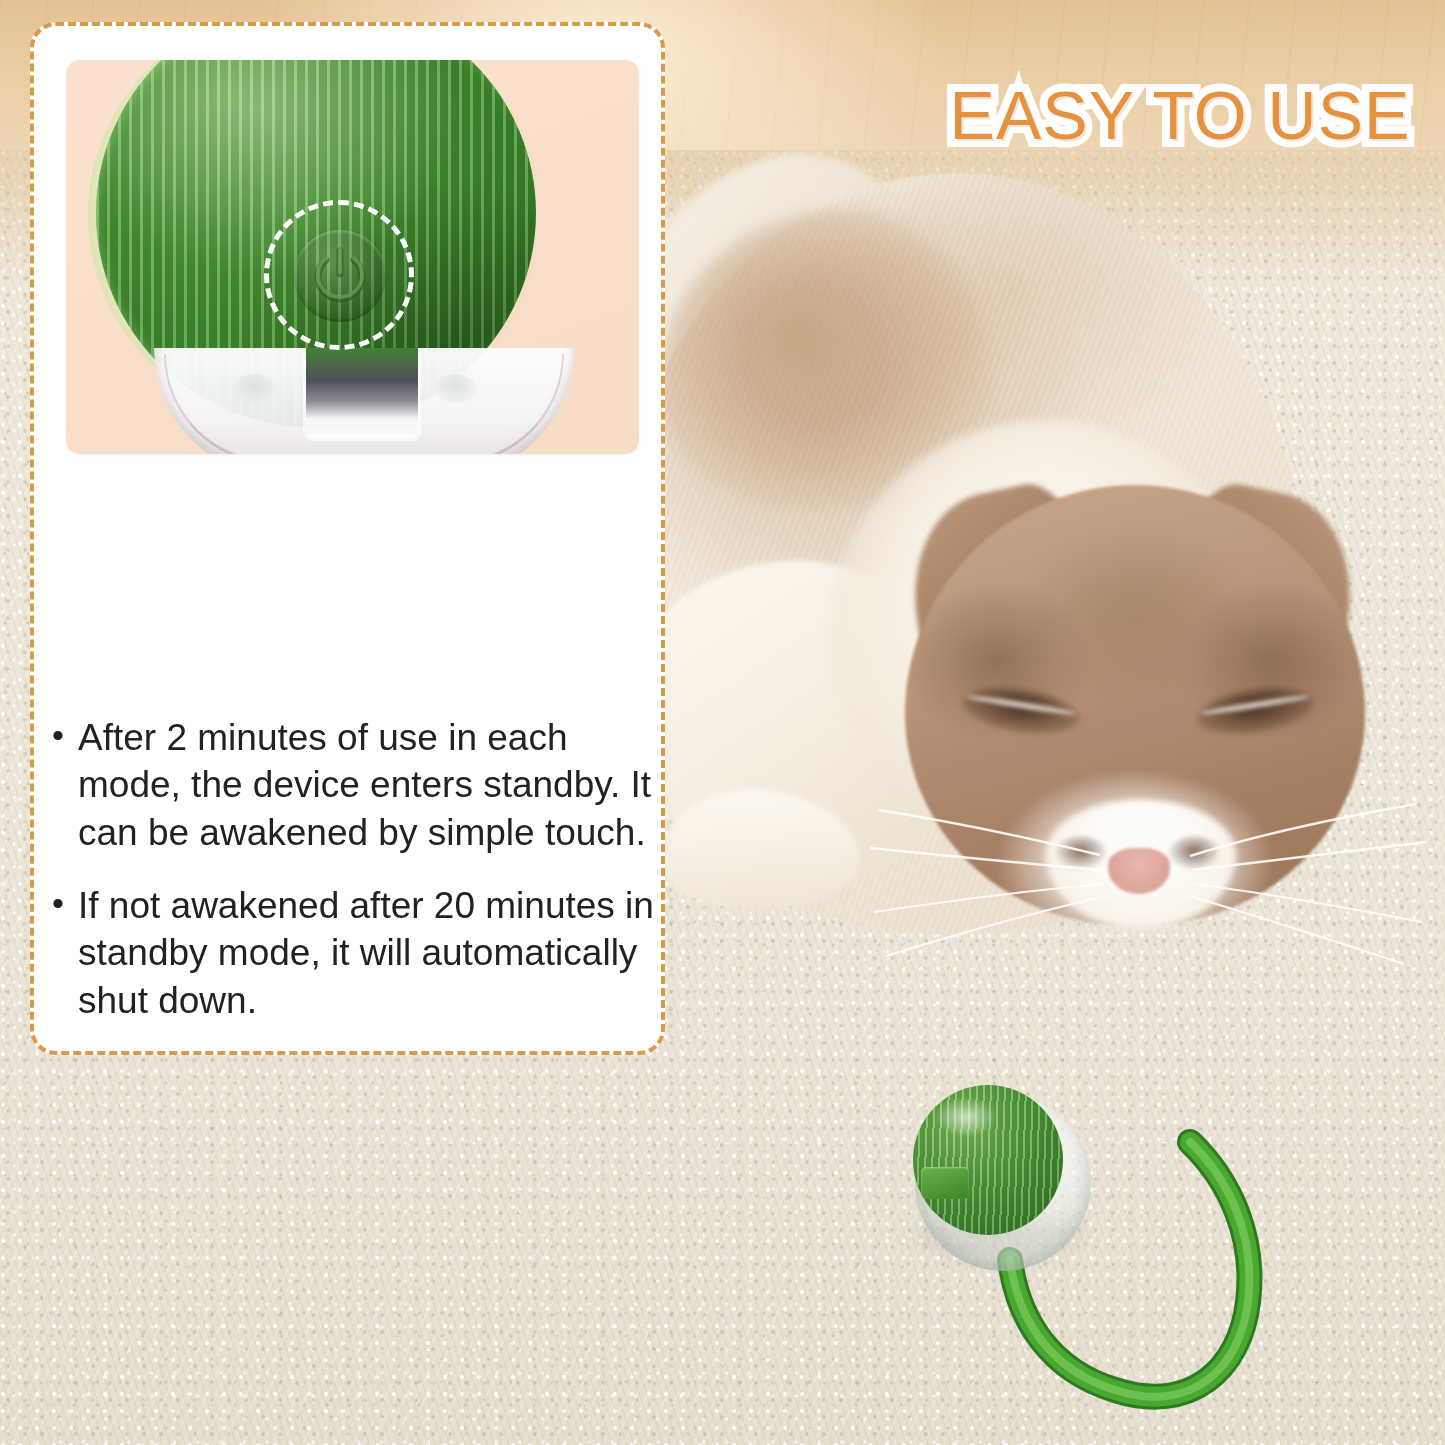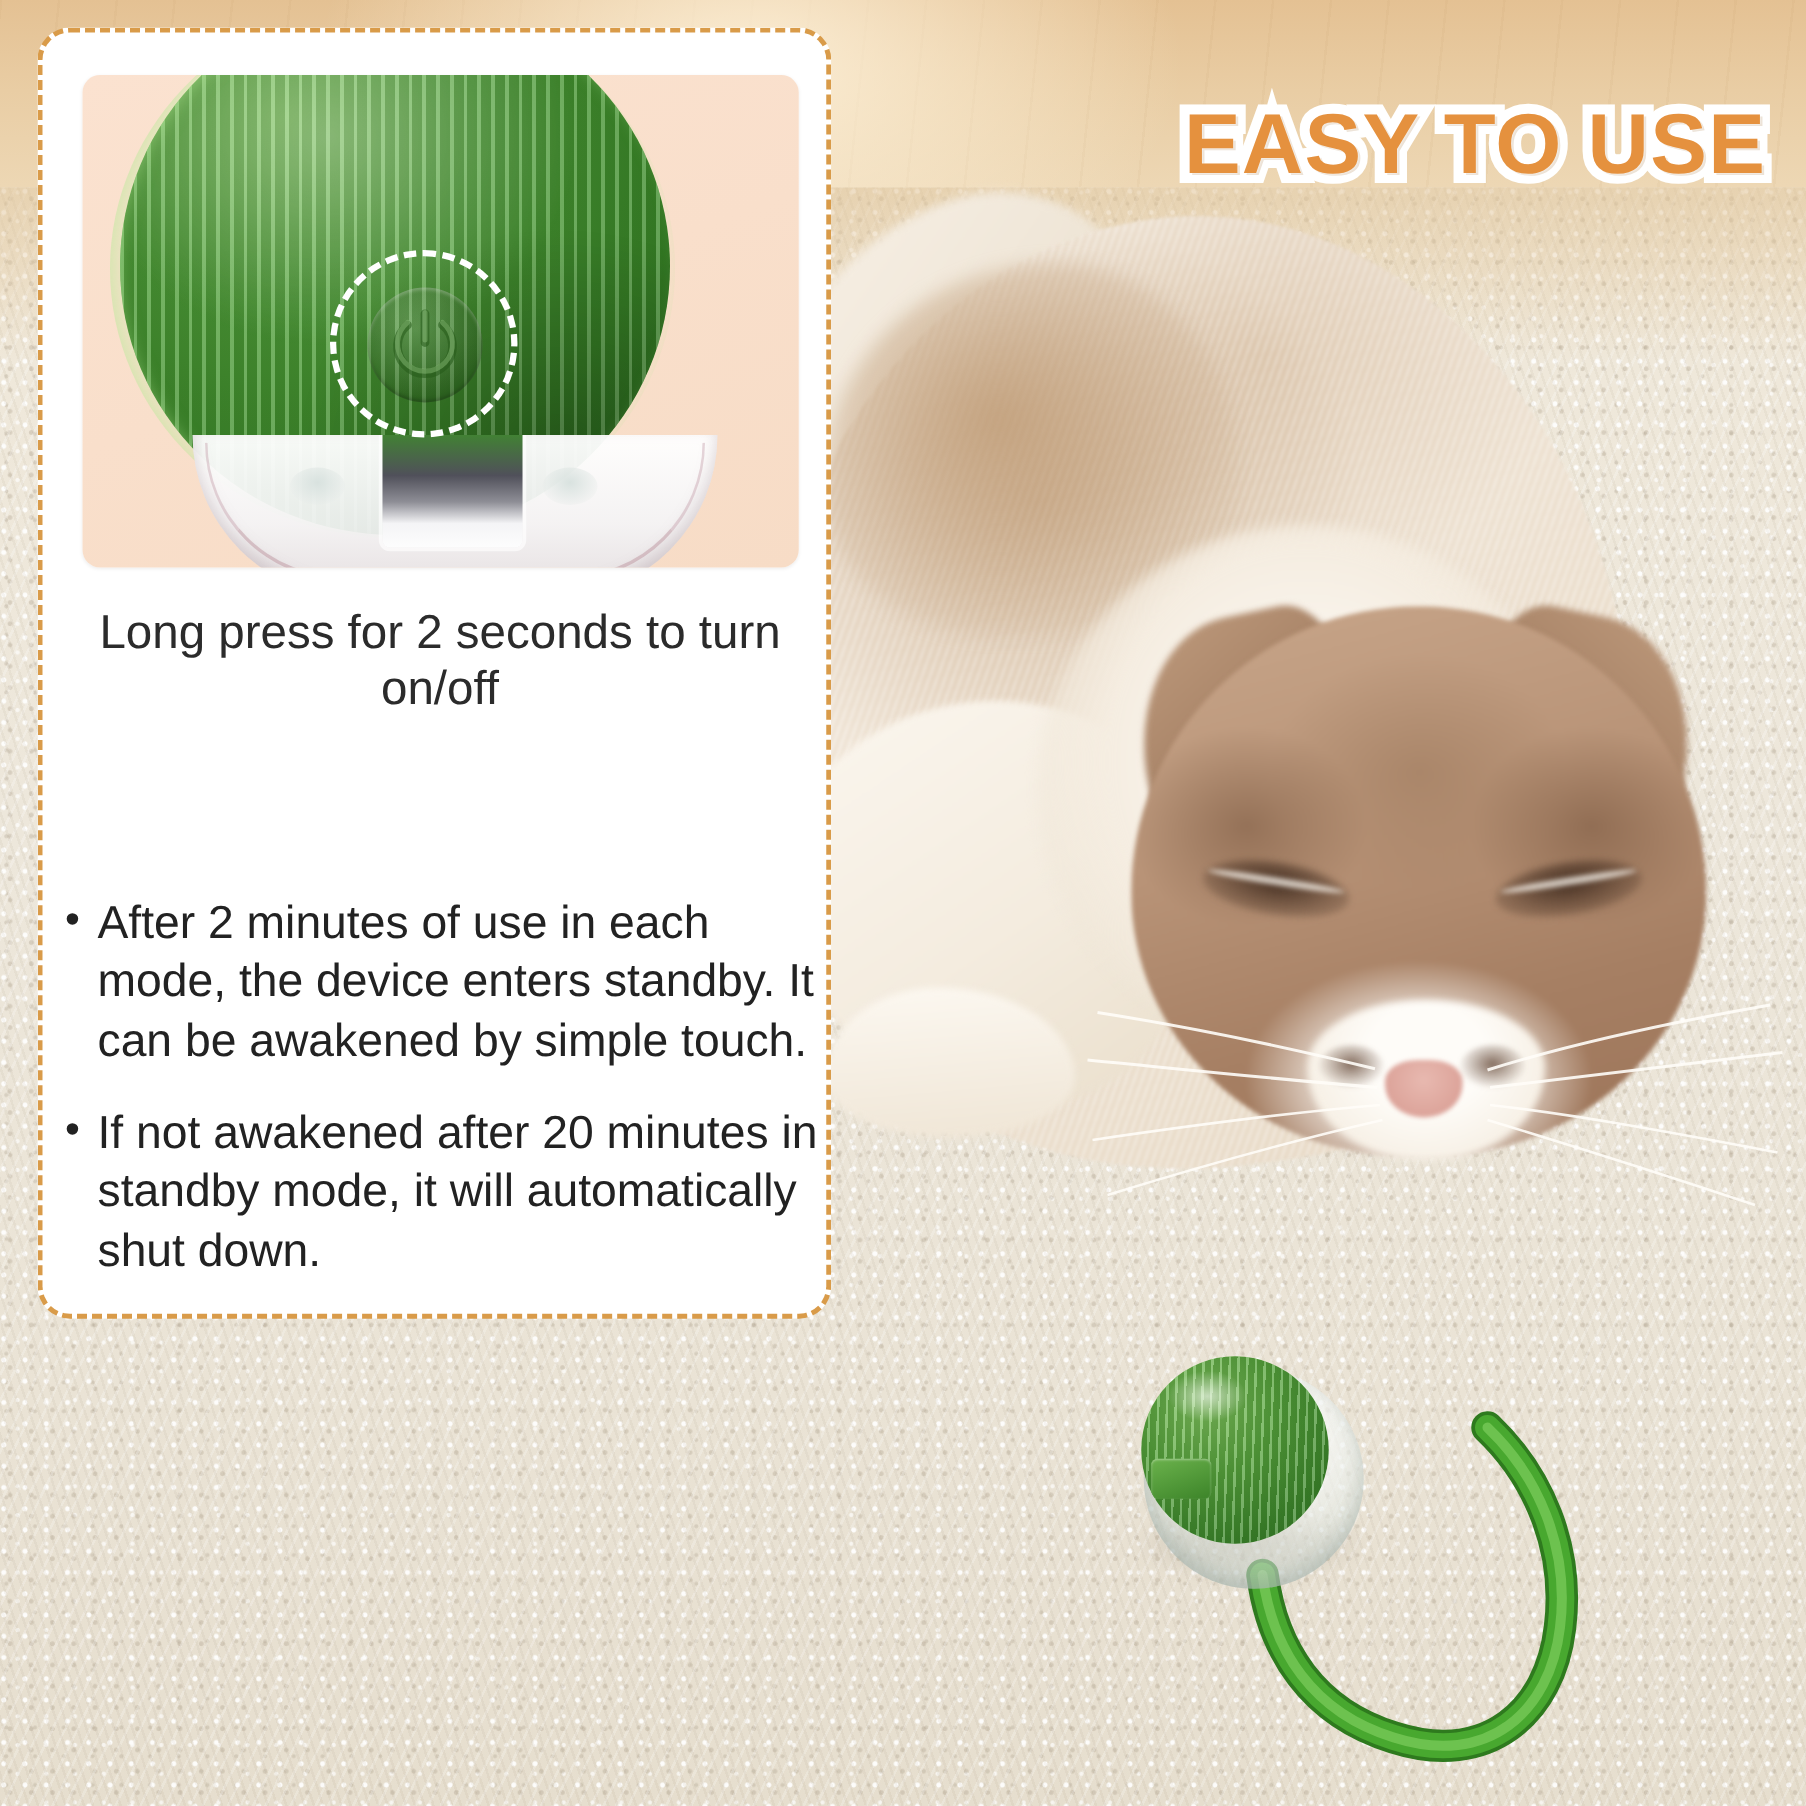--- a/index.html
+++ b/index.html
@@ -238,21 +238,21 @@
     background:linear-gradient(160deg, #6BB24C, #3C8429);
     box-shadow:inset 0 1px 2px rgba(255,255,255,.4);
   }
   .rope { position:absolute; left:900px; top:1070px; width:420px; height:370px; }
   .rope path { fill:none; stroke-linecap:round; }
 
   
   .easy-heading {
     position:absolute; left:930px; top:60px; width:500px; height:110px;
     display:flex; align-items:center; justify-content:center;
-    font-size:68px; font-weight:bold; letter-spacing:1px; white-space:nowrap;
+    font-size:68px; font-weight:normal; letter-spacing:1px; white-space:nowrap;
   }
   .easy-heading .txt {
     color:#E5913E;
     -webkit-text-stroke:16px #FFFFFF;
     paint-order:stroke fill;
     text-shadow:
       0 0 2px #FFFFFF,
       2px 2px 0 rgba(150,95,30,.18);
   }
 
@@ -435,21 +435,20 @@
     <div class="power-emboss">
       <svg width="56" height="60" viewBox="0 0 56 60">
         <path d="M14 14 A 22 22 0 1 0 42 14" fill="none" stroke="rgba(36,90,24,.55)" stroke-width="7" stroke-linecap="round"></path>
         <path d="M14 12 A 22 22 0 1 0 42 12" fill="none" stroke="rgba(170,220,150,.35)" stroke-width="4" stroke-linecap="round"></path>
         <line x1="28" y1="5" x2="28" y2="28" stroke="rgba(36,90,24,.55)" stroke-width="7" stroke-linecap="round"></line>
         <line x1="28" y1="4" x2="28" y2="26" stroke="rgba(170,220,150,.35)" stroke-width="4" stroke-linecap="round"></line>
       </svg>
     </div>
   </div>
 
-  <div class="caption">Long press for 2 seconds to turn on/off</div>
 
 
   <div class="bullets">
     <div class="bullet">
       <span class="dot">•</span>
       <span class="btxt">After 2 minutes of use in each mode, the device enters standby. It can be awakened by simple touch.</span>
     </div>
     <div class="bullet">
       <span class="dot">•</span>
       <span class="btxt">If not awakened after 20 minutes in standby mode, it will automatically shut down.</span>

